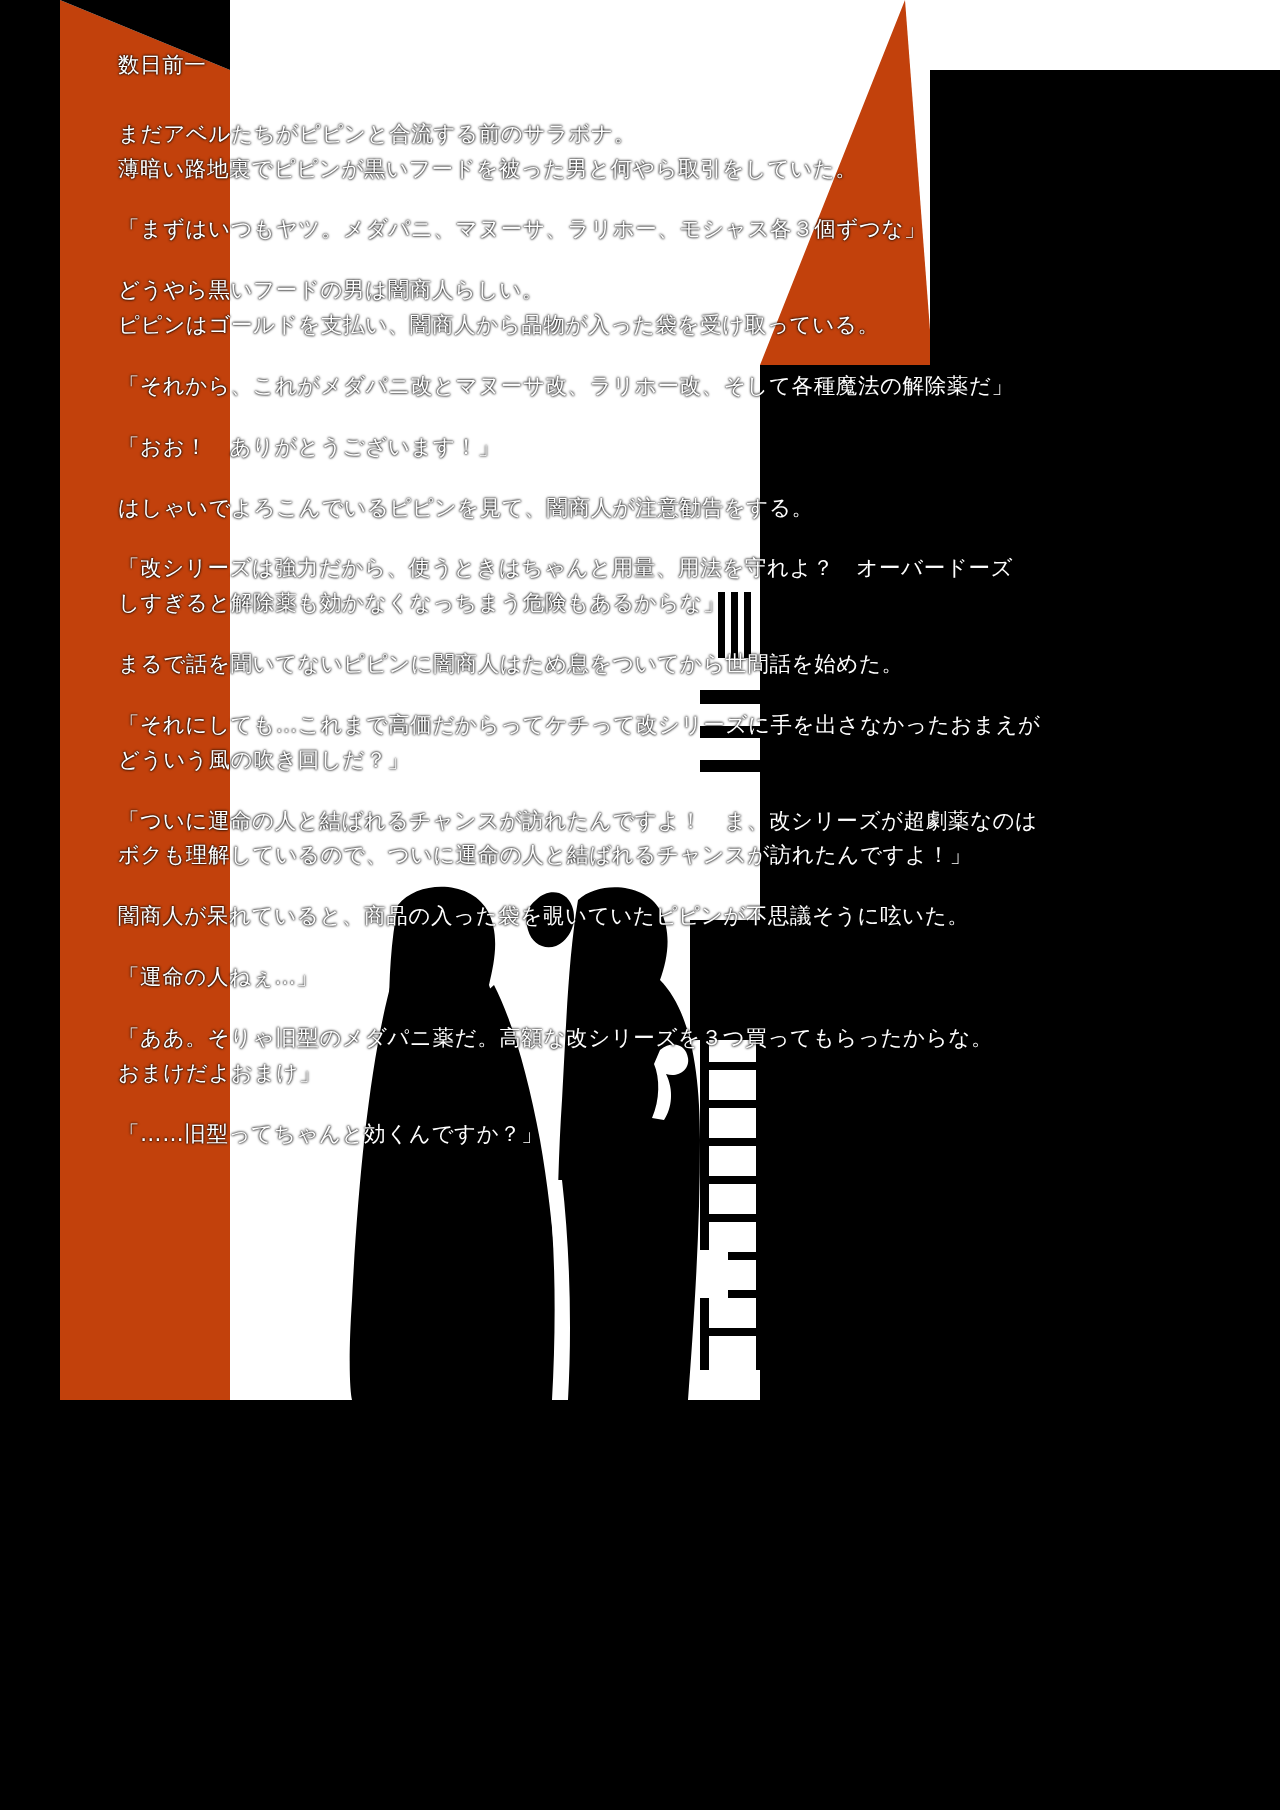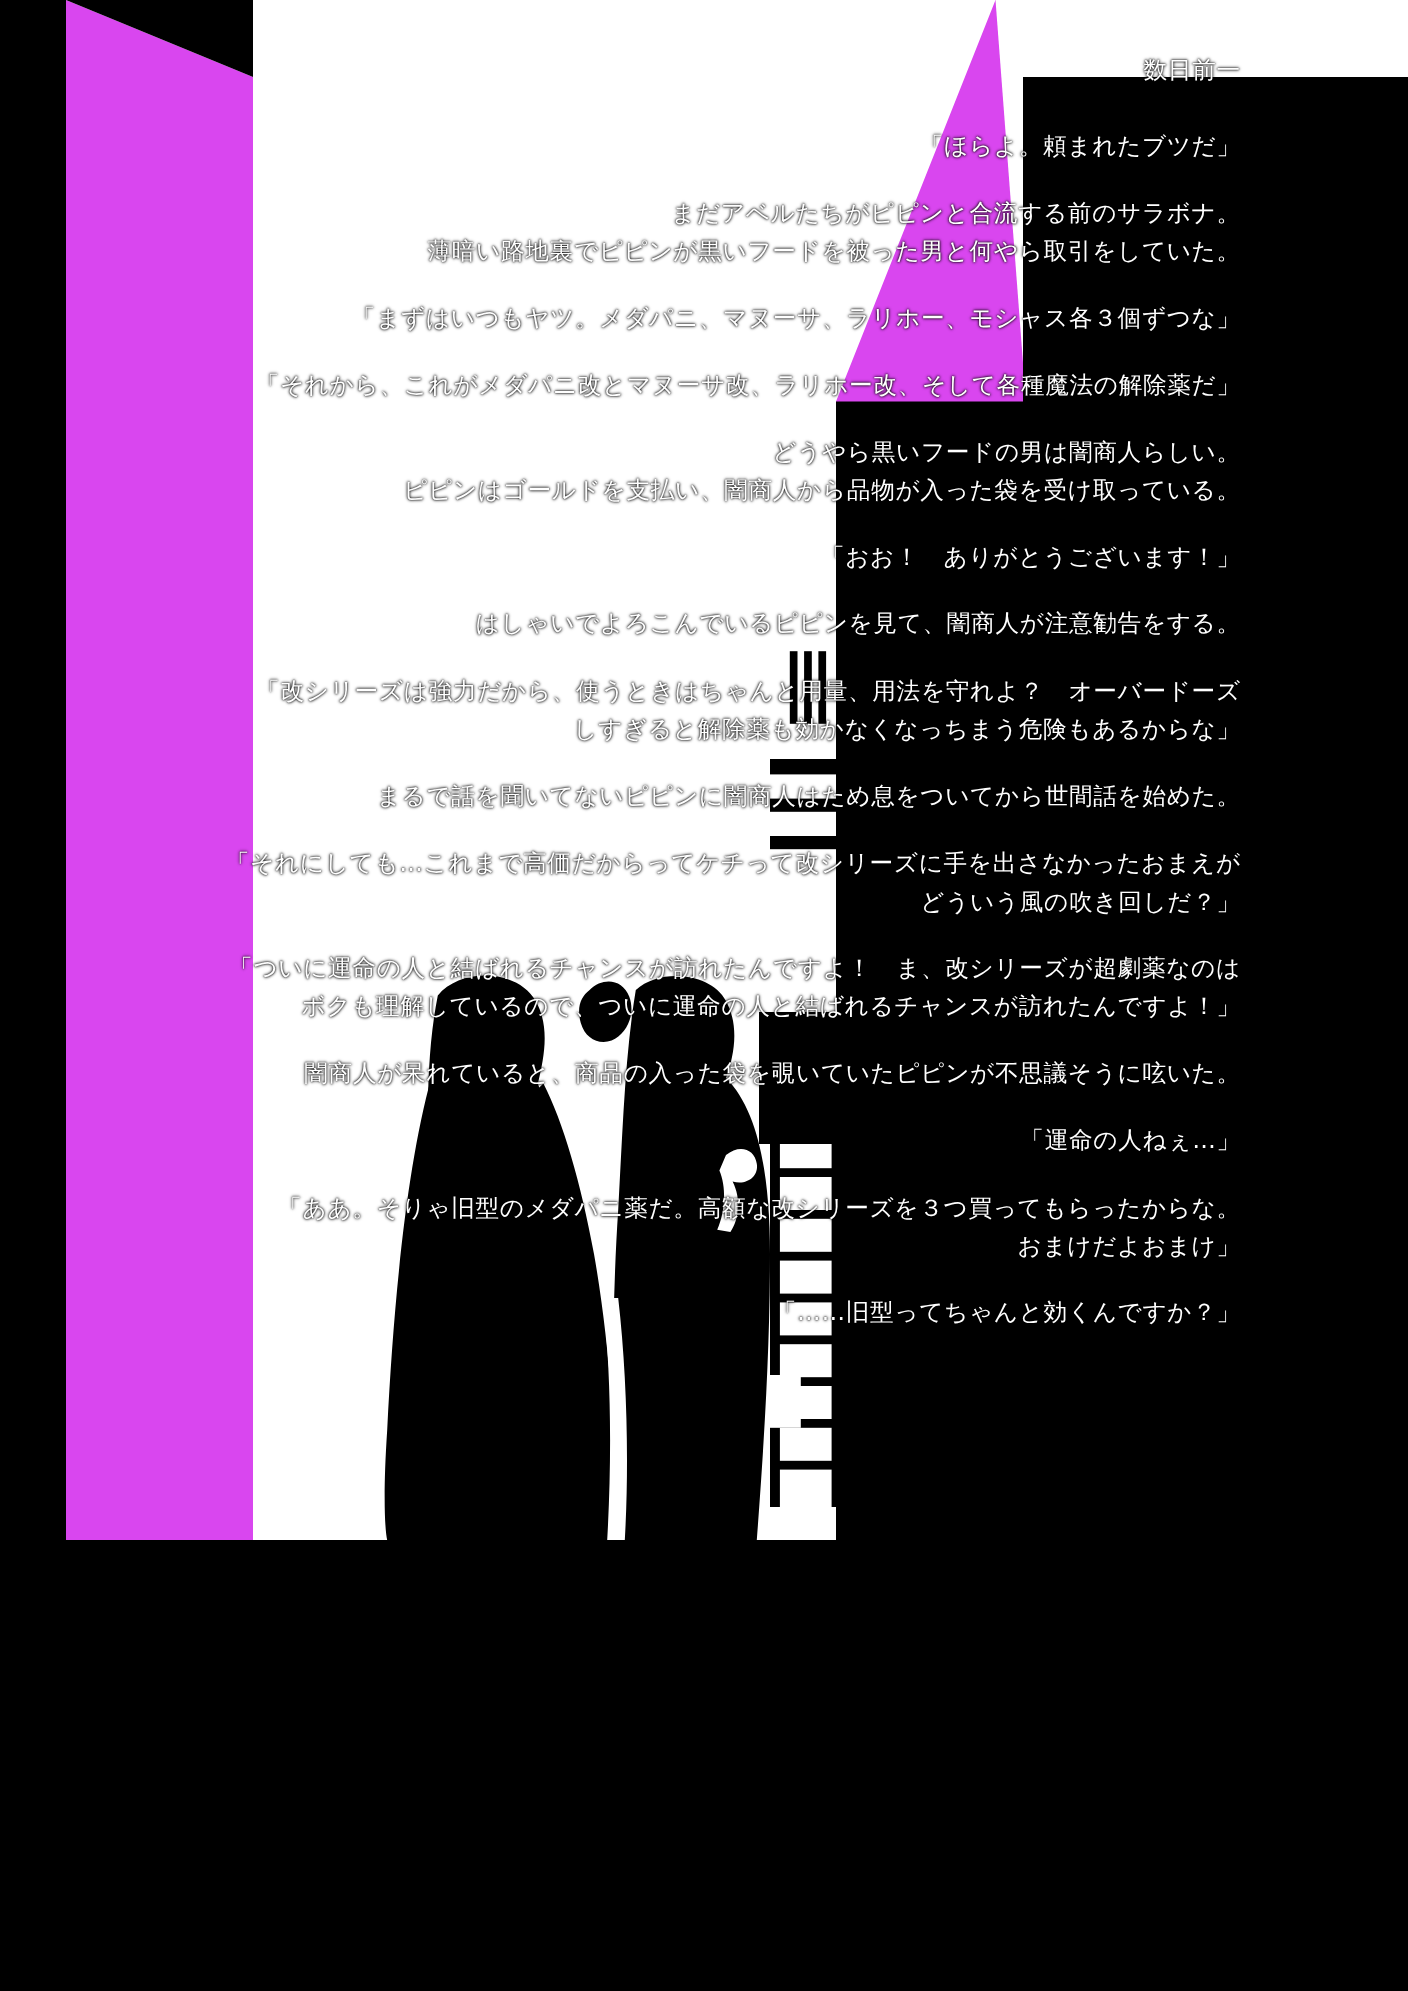--- a/index.html
+++ b/index.html
@@ -4,24 +4,23 @@
 <style>
   html, body {
     margin: 0;
     padding: 0;
     background: #000000;
   }
   #page {
     position: relative;
     width: 1280px;
     height: 1810px;
-    background: #d946ef;
+    background: #c2410c;
     overflow: hidden;
     font-family: "DejaVu Sans", "Liberation Sans", sans-serif;
-    text-align: right;
   }
 
   
   .art-layer {
     position: absolute;
     left: 0; top: 0;
     width: 1280px;
     height: 1810px;
     pointer-events: none;
   }
@@ -110,27 +109,26 @@
     <rect x="0" y="1400" width="1280" height="410" fill="#000000"></rect>
 
     <rect x="0" y="0" width="60" height="1810" fill="#000000"></rect>
 
     <rect x="820" y="365" width="460" height="1445" fill="#000000"></rect>
     <rect x="930" y="70" width="350" height="300" fill="#000000"></rect>
   </svg>
 
   <div id="text-column">
     <p class="para head">数日前一</p>
-    <p class="para">「ほらよ。頼まれたブツだ」</p>
     <p class="para">まだアベルたちがピピンと合流する前のサラボナ。
 薄暗い路地裏でピピンが黒いフードを被った男と何やら取引をしていた。</p>
     <p class="para">「まずはいつもヤツ。メダパニ、マヌーサ、ラリホー、モシャス各３個ずつな」</p>
-    <p class="para">「それから、これがメダパニ改とマヌーサ改、ラリホー改、そして各種魔法の解除薬だ」</p>
     <p class="para">どうやら黒いフードの男は闇商人らしい。
 ピピンはゴールドを支払い、闇商人から品物が入った袋を受け取っている。</p>
+    <p class="para">「それから、これがメダパニ改とマヌーサ改、ラリホー改、そして各種魔法の解除薬だ」</p>
     <p class="para">「おお！　ありがとうございます！」</p>
     <p class="para">はしゃいでよろこんでいるピピンを見て、闇商人が注意勧告をする。</p>
     <p class="para">「改シリーズは強力だから、使うときはちゃんと用量、用法を守れよ？　オーバードーズ
 しすぎると解除薬も効かなくなっちまう危険もあるからな」</p>
     <p class="para">まるで話を聞いてないピピンに闇商人はため息をついてから世間話を始めた。</p>
     <p class="para">「それにしても…これまで高価だからってケチって改シリーズに手を出さなかったおまえが
 どういう風の吹き回しだ？」</p>
     <p class="para">「ついに運命の人と結ばれるチャンスが訪れたんですよ！　ま、改シリーズが超劇薬なのは
 ボクも理解しているので、ついに運命の人と結ばれるチャンスが訪れたんですよ！」</p>
     <p class="para">闇商人が呆れていると、商品の入った袋を覗いていたピピンが不思議そうに呟いた。</p>

